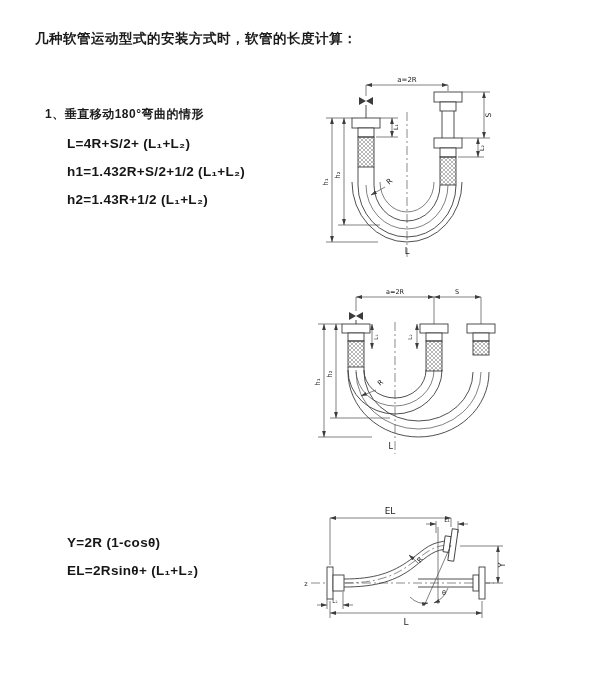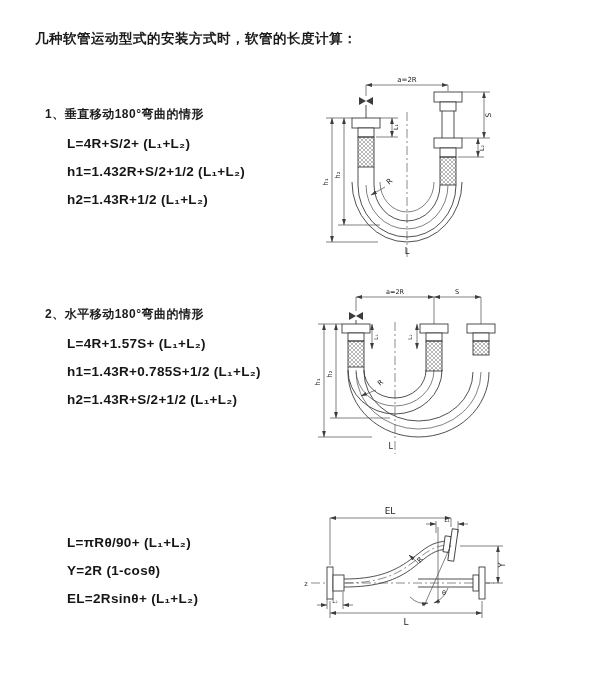--- a/index.html
+++ b/index.html
@@ -128,26 +128,20 @@
       <line class="thin" x1="176" y1="22" x2="176" y2="68" marker-start="url(#m1)" marker-end="url(#m1)"></line>
       <text transform="rotate(-90 183 45)" x="183" y="45" text-anchor="middle" font-size="7.5">S</text>
     </g>
     <g>
       <line class="thin" x1="150" y1="87" x2="176" y2="87"></line>
       <line class="thin" x1="170" y1="68" x2="170" y2="87" marker-start="url(#m1)" marker-end="url(#m1)"></line>
       <text transform="rotate(-90 176 78)" x="176" y="78" text-anchor="middle" font-size="6">L₂</text>
     </g>
   </svg>
 
-  <div class="section s2">
-    <div class="sec-heading">2、水平移动180°弯曲的情形</div>
-    <div class="formula">L=4R+1.57S+ (L₁+L₂)</div>
-    <div class="formula">h1=1.43R+0.785S+1/2 (L₁+L₂)</div>
-    <div class="formula">h2=1.43R+S/2+1/2 (L₁+L₂)</div>
-  </div>
 
   <svg class="diagram d2" width="290" height="180" viewBox="0 0 290 180">
     <defs>
       <marker id="m2" viewBox="0 0 10 6" refX="9.5" refY="3" markerWidth="9" markerHeight="5.4" orient="auto-start-reverse">
         <path d="M0,0 L10,3 L0,6 Z" fill="#3c3c3c"></path>
       </marker>
       <pattern id="hb2" width="4" height="4" patternUnits="userSpaceOnUse">
         <path d="M0,4 L4,0 M0,0 L4,4" stroke="#6f6f6f" stroke-width="0.5"></path>
       </pattern>
     </defs>
@@ -226,21 +220,20 @@
       <line class="thin" x1="62" y1="42" x2="62" y2="67" marker-start="url(#m2)" marker-end="url(#m2)"></line>
       <text transform="rotate(-90 68 55)" x="68" y="55" text-anchor="middle" font-size="5.5">L₁</text>
     </g>
     <g>
       <line class="thin" x1="107" y1="42" x2="107" y2="67" marker-start="url(#m2)" marker-end="url(#m2)"></line>
       <text transform="rotate(-90 102 55)" x="102" y="55" text-anchor="middle" font-size="5.5">L₂</text>
     </g>
   </svg>
 
   <div class="section s3">
-    <div class="formula">L=πRθ/90+ (L₁+L₂)</div>
     <div class="formula">Y=2R (1-cosθ)</div>
     <div class="formula">EL=2Rsinθ+ (L₁+L₂)</div>
   </div>
 
   <svg class="diagram d3" width="302" height="145" viewBox="0 0 302 145">
     <defs>
       <marker id="m3" viewBox="0 0 10 6" refX="9.5" refY="3" markerWidth="9" markerHeight="5.4" orient="auto-start-reverse">
         <path d="M0,0 L10,3 L0,6 Z" fill="#3c3c3c"></path>
       </marker>
     </defs>

